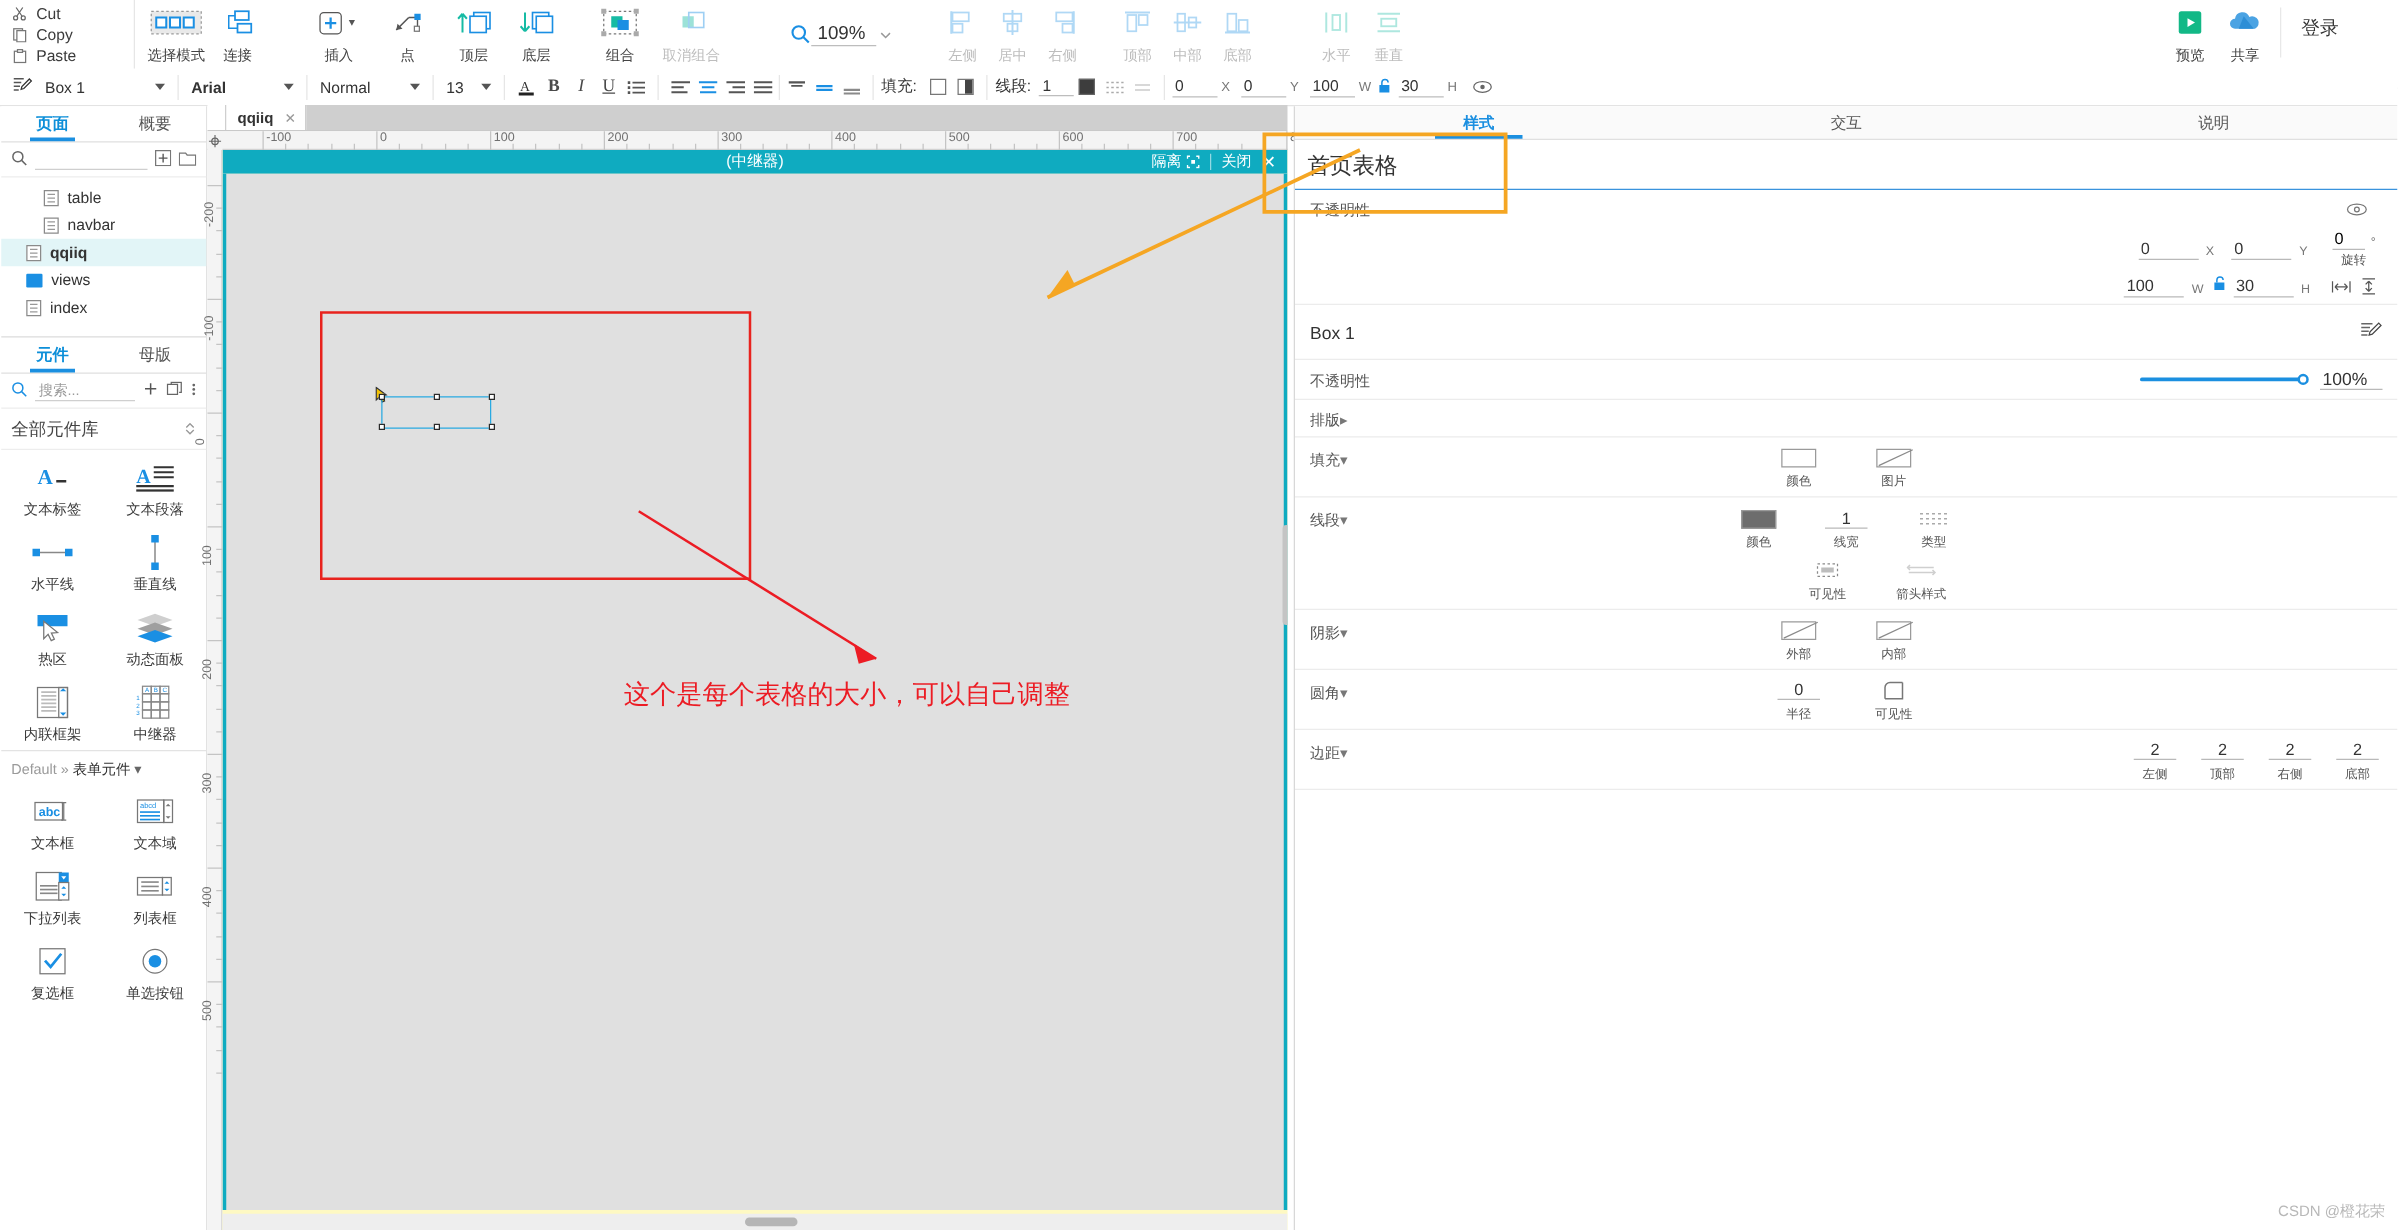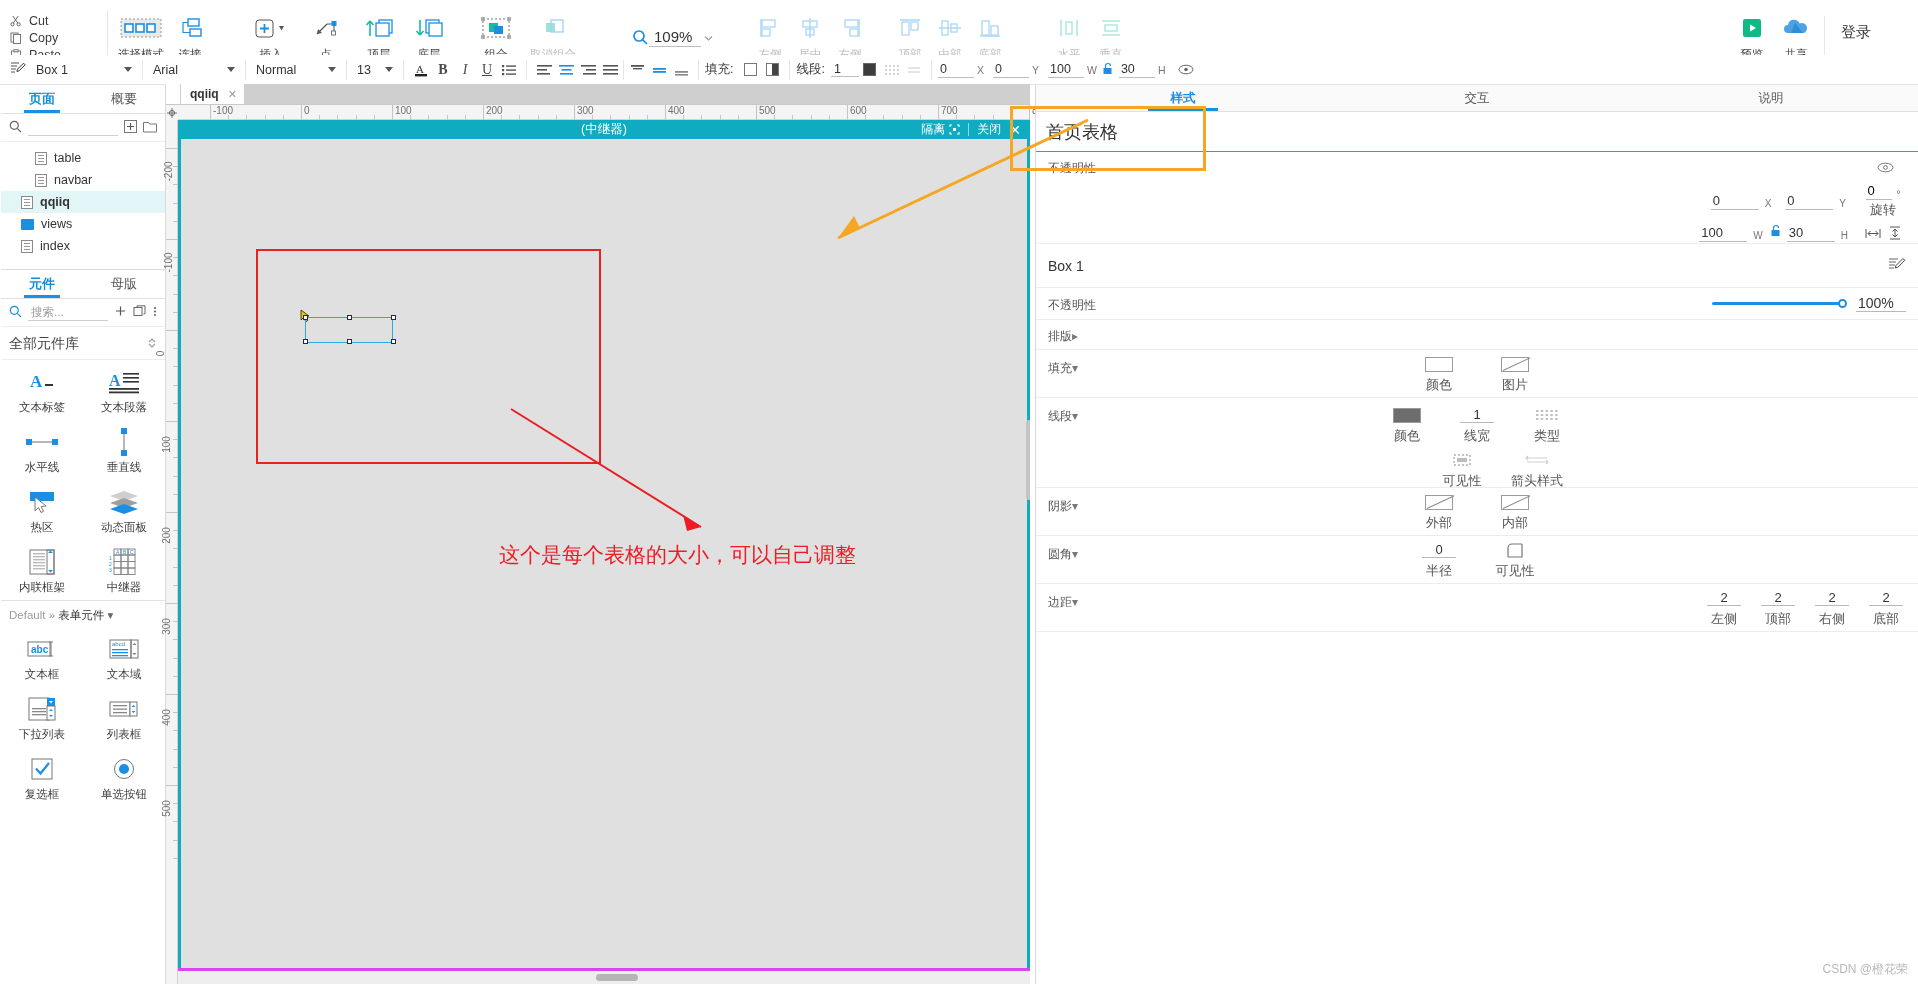--- a/index.html
+++ b/index.html
@@ -5,21 +5,21 @@
   * { box-sizing: border-box; }
   html, body { margin:0; padding:0; }
   body {
     width:1918px; height:984px;
     font-family:"Liberation Sans","DejaVu Sans",sans-serif;
     font-size:12px; color:#333; background:#fff; overflow:hidden;
     position:relative;
   }
 
   
-  #toolbar { position:absolute; left:0; top:10px; width:1918px; height:71px; background:#fff; border-bottom:1px solid #e3e3e3; }
+  #toolbar { position:absolute; left:0; top:0; width:1918px; height:71px; background:#fff; border-bottom:1px solid #e3e3e3; }
   .clip-col { position:absolute; left:0; top:0; width:108px; height:55px; border-right:1px solid #e6e6e6; padding:2px 0 0 10px; }
   .clip-item { display:flex; align-items:center; height:17px; font-size:12.5px; color:#3b3b3b; gap:7px; }
   .clip-ico { width:12px; height:12px; display:inline-block; position:relative; color:#777; }
 
   .tb-group { position:absolute; top:0; height:55px; display:flex; align-items:flex-start; }
   .tb-btn { width:auto; min-width:46px; height:55px; display:flex; flex-direction:column; align-items:center; justify-content:flex-start; padding-top:4px; cursor:pointer; }
   .tb-ico { height:28px; display:flex; align-items:center; justify-content:center; }
   .tb-lbl { font-size:11.5px; color:#444; margin-top:5px; white-space:nowrap; }
   .tb-lbl.dim { color:#bdbdbd; }
   .tb-sep { width:1px; height:40px; background:#e8e8e8; margin:6px 6px 0 6px; }
@@ -68,21 +68,21 @@
   #ruler-h .corner { position:absolute; left:0; top:0; width:12px; height:15px; background:#f4f4f4; display:flex; align-items:center; justify-content:center; }
   .rtick { position:absolute; top:0; height:15px; border-left:1px solid #c4c4c4; }
   .rtick.major { height:15px; }
   .rtick.minor { height:5px; top:10px; }
   .rlbl { position:absolute; top:0px; font-size:10px; color:#707070; padding-left:3px; }
   #ruler-v { position:absolute; left:0; top:35px; width:12px; bottom:0; background:#f4f4f4; border-right:1px solid #d2d2d2; }
   .vtick { position:absolute; left:0; width:12px; border-top:1px solid #c4c4c4; }
   .vtick.minor { width:5px; left:7px; }
   .vlbl { position:absolute; left:-8px; font-size:10px; color:#707070; transform:rotate(-90deg); white-space:nowrap; }
 
-  #stage { position:absolute; left:12px; top:35px; right:0; bottom:0; background:#d946ef; overflow:hidden; }
+  #stage { position:absolute; left:12px; top:35px; right:0; bottom:0; background:#fef9c3; overflow:hidden; }
   #repbar { position:absolute; left:0; top:0; width:852px; height:19px; background:#0fabc0; color:#fff; display:flex; align-items:center; }
   #repbar .title { position:absolute; left:0; right:0; text-align:center; font-size:12.5px; }
   #repbar .right { position:absolute; right:0; top:0; height:19px; display:flex; align-items:center; font-size:12px; }
   #repbar .ritem { display:flex; align-items:center; gap:4px; padding:0 8px; cursor:pointer; }
   #repbar .vdiv { width:1px; height:13px; background:rgba(255,255,255,.55); }
 
   #artboard { position:absolute; left:0; top:19px; width:852px; bottom:16px; background:#e0e0e0; border-left:3px solid #0fabc0; border-right:3px solid #0fabc0; }
   #redrect { position:absolute; left:75px; top:110px; width:345px; height:215px; border:2px solid #e8231e; }
   #selbox { position:absolute; left:124px; top:178px; width:88px; height:26px; border:1px solid #29a9e1; }
   .hdl { position:absolute; width:5px; height:5px; background:#fff; border:1px solid #2a2a2a; }
@@ -104,21 +104,21 @@
   .rp-name { height:40px; display:flex; align-items:center; padding:0 10px; font-size:18px; color:#333; border-bottom:1px solid #3a93dd; }
   .rp-sec { border-bottom:1px solid #ececec; position:relative; padding:0 12px; }
   .rp-hdr { position:absolute; left:12px; top:8px; font-size:12px; color:#555; }
   .rp-rows { display:flex; flex-direction:column; align-items:flex-end; }
   .rp-row { display:flex; align-items:center; justify-content:flex-end; gap:0; }
   .fld { display:flex; align-items:flex-end; margin-right:4px; }
   .fld input { width:48px; border:0; border-bottom:1px solid #b9b9b9; font-size:13px; color:#333; outline:none; background:transparent; font-family:inherit; padding-bottom:1px; }
   .fld .u { font-size:10px; color:#777; margin-left:6px; margin-right:10px; padding-bottom:1px; }
   .stack { display:flex; flex-direction:column; align-items:center; width:46px; }
   .stack .sico { height:22px; display:flex; align-items:center; justify-content:center; }
-  .stack .slbl { font-size:13px; color:#555; margin-top:1px; white-space:nowrap; }
+  .stack .slbl { font-size:10px; color:#555; margin-top:1px; white-space:nowrap; }
   .stack .sval { font-size:13px; color:#333; border-bottom:1px solid #b9b9b9; width:34px; text-align:center; }
   .swatch { width:28px; height:15px; border:1px solid #9a9a9a; background:#fff; }
   .swatch.gray { background:#6d6d6d; }
   .swatch.img { background:#fff; position:relative; }
   .swatch.img:after { content:""; position:absolute; left:1px; top:12px; width:30px; height:1px; background:#8a8a8a; transform:rotate(-25deg); transform-origin:left center; }
   .slider { width:130px; height:3px; background:#1b8fe0; border-radius:2px; position:relative; }
   .slider .knob { position:absolute; right:-5px; top:-3px; width:9px; height:9px; border-radius:50%; background:#fff; border:2px solid #1b8fe0; }
 
   #callout { position:absolute; left:1010px; top:106px; width:196px; height:65px; border:3px solid #f5a623; z-index:40; }
 
@@ -396,21 +396,21 @@
     <svg width="16" height="14" viewBox="0 0 16 14">
         <path d="M1 2h8M1 5h6M1 8h5M1 11h4" stroke="#555" stroke-width="1.1"></path>
         <path d="M13.5 2.2l1.6 1.6-6 6-2.2.6.6-2.2z" fill="none" stroke="#333" stroke-width="1"></path>
       </svg>
   </span>
   <div class="fb-sel" style="width:104px;">
     <span>Box 1</span>
     <span class="caret"></span>
   </div>
   <div class="fb-sep"></div>
-  <div class="fb-sel" style="width:90px;">
+  <div class="fb-sel" style="width:90px;font-weight:bold;">
     <span>Arial</span>
     <span class="caret"></span>
   </div>
   <div class="fb-sep"></div>
   <div class="fb-sel" style="width:88px;">
     <span>Normal</span>
     <span class="caret"></span>
   </div>
   <div class="fb-sep"></div>
   <div class="fb-sel" style="width:44px;text-align:center;">

